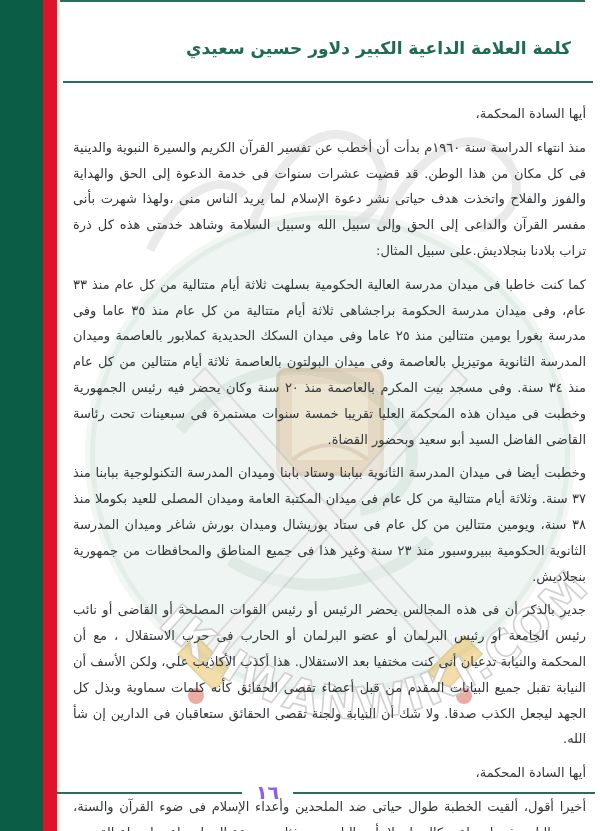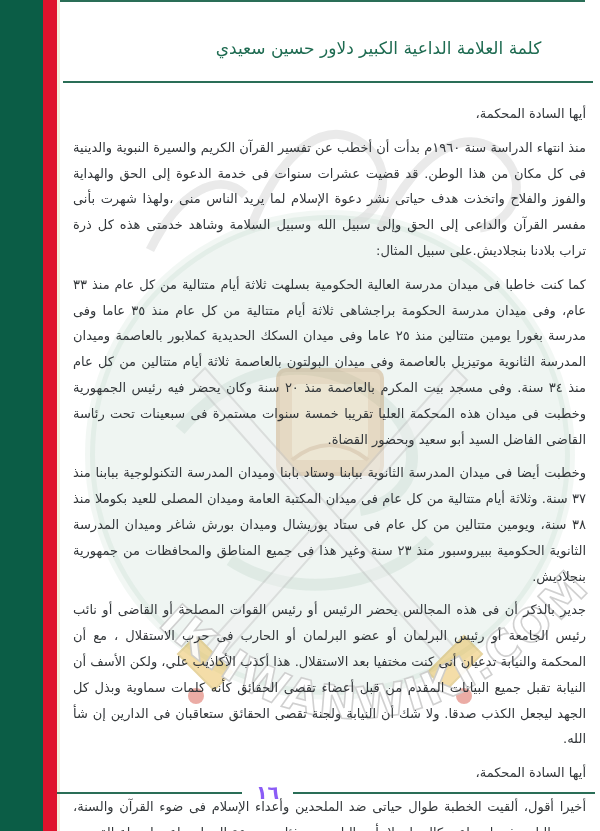--- a/index.html
+++ b/index.html
@@ -12,21 +12,21 @@
   .stripe-green{position:absolute;left:0;top:0;width:43px;height:831px;background:#0b5d46;}
   .stripe-red{position:absolute;left:43px;top:0;width:14px;height:831px;background:#df132c;}
   .stripe-cream{position:absolute;left:57px;top:0;width:3px;height:831px;background:#f4eddc;}
   
   .top-rule{position:absolute;left:60px;top:0;width:525px;height:2px;background:#2a6e57;}
   .title-rule{position:absolute;left:63px;top:81px;width:530px;height:2px;background:#2a6e57;}
   
   .page-title{
     position:absolute;top:38px;left:70px;right:8px;
     direction:rtl;text-align:center;padding-left:95px;
-    color:#1e6b51;font-weight:normal;font-size:17px;letter-spacing:0;
+    color:#1e6b51;font-weight:bold;font-size:17px;letter-spacing:0;
     z-index:3;
   }
   
   .body-text{
     position:absolute;top:93px;left:65px;right:6px;
     direction:rtl;text-align:justify;
     color:#33373a;font-size:13px;line-height:25.8px;
     z-index:2;
   }
   .body-text p{margin:8px;padding:0;}

